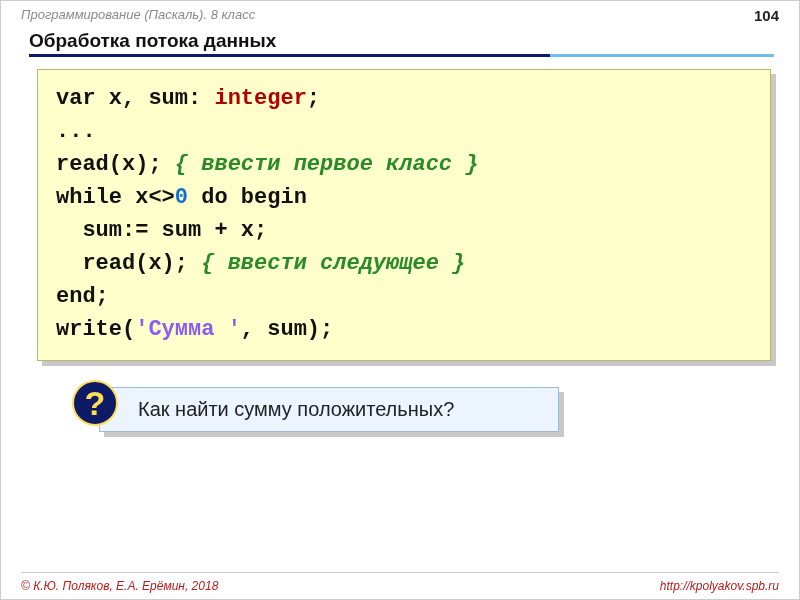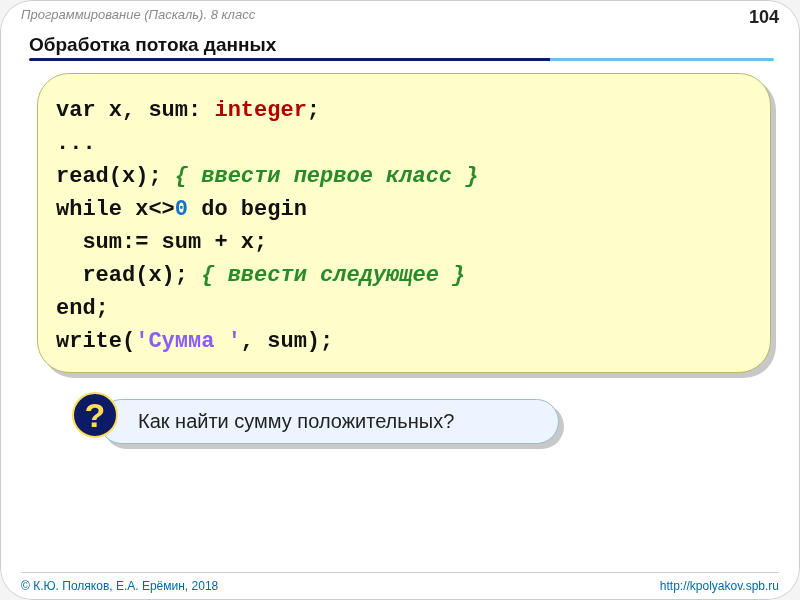--- a/index.html
+++ b/index.html
@@ -1,15 +1,15 @@
 <!DOCTYPE html>
 <html><head>
 <meta charset="utf-8">
 <style>
-  * { box-sizing: border-box; border-radius: 32px; }
+  * { box-sizing: border-box; }
   body {
     margin: 0;
     width: 800px;
     height: 600px;
     background: #f4f4f4;
     font-family: Arial, sans-serif;
     position: relative;
     overflow: hidden;
   }
   .slide {
@@ -24,21 +24,21 @@
     font-size: 13px;
     font-style: italic;
     padding: 6px 20px 0 20px;
     display: flex;
     justify-content: space-between;
   }
   .page-number {
     color: #222;
     font-weight: bold;
     font-style: normal;
-    font-size: 18px;
+    font-size: 15px;
   }
   .title {
     font-size: 19px;
     font-weight: bold;
     color: #111;
     margin: 6px 0 2px 28px;
   }
   .title-underline {
     margin: 0 25px 12px 28px;
     height: 3px;
@@ -50,21 +50,21 @@
   }
   .code-shadow {
     position: absolute;
     left: 5px; top: 5px; right: -5px; bottom: -5px;
     background: #c8c8c8;
   }
   .code-block {
     position: relative;
     background: #ffffcc;
     border: 1px solid #b8b86a;
-    padding: 20px 18px 14px 18px;
+    padding: 12px 18px 14px 18px;
     font-family: "Courier New", monospace;
     font-size: 22px;
     line-height: 1.5;
     color: #111;
     font-weight: bold;
   }
   .code-line { white-space: pre; }
   .kw-type  { color: #b00000; font-weight: bold; }
   .kw-num   { color: #1070d0; font-weight: bold; }
   .kw-cmt   { color: #2a8a2a; font-style: italic; }
@@ -106,21 +106,22 @@
     line-height: 1;
   }
   .footer {
     position: absolute;
     bottom: 6px;
     left: 0; right: 0;
     padding: 0 20px;
     display: flex;
     justify-content: space-between;
     font-size: 12px;
-    color: #0369a1;
+    font-style: italic;
+    color: #b91c1c;
   }
   .footer-divider {
     position: absolute;
     bottom: 26px;
     left: 20px; right: 20px;
     height: 1px;
     background: #ccc;
   }
 </style>
 </head>

